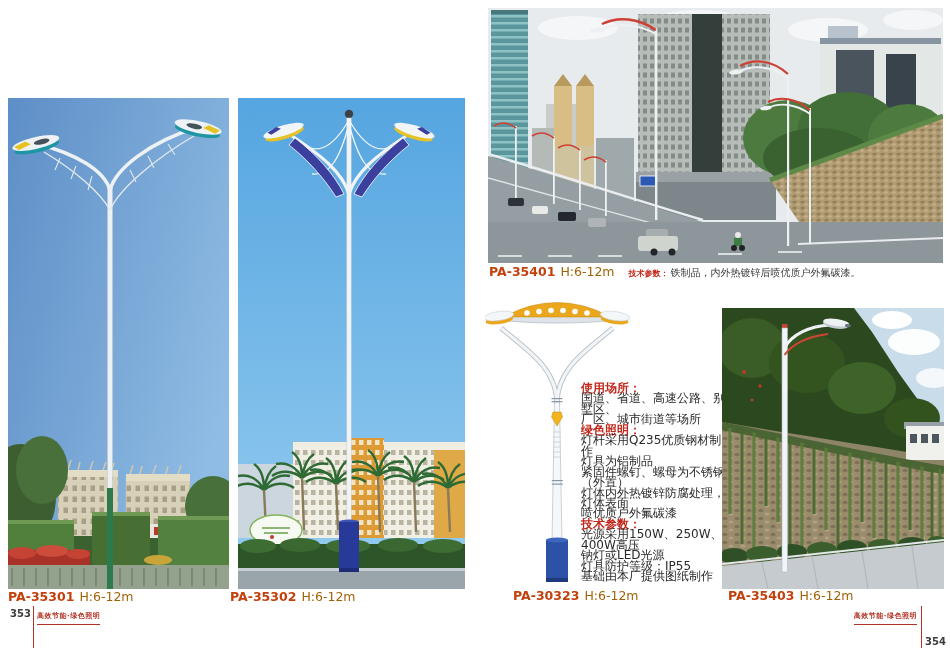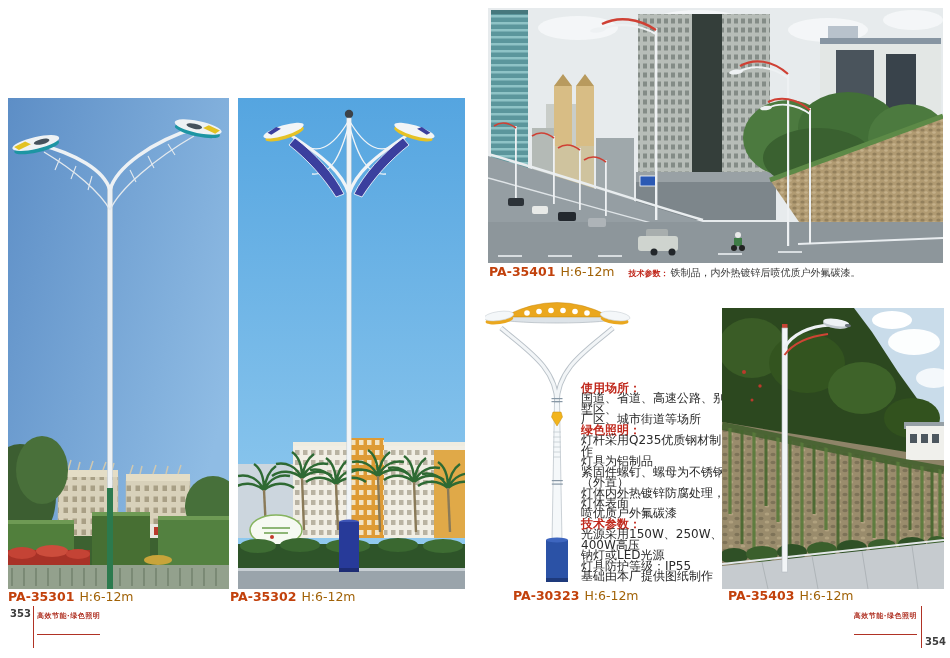--- a/index.html
+++ b/index.html
@@ -19,21 +19,21 @@
   .note-label{color:#c0281c;font-weight:bold;font-size:8px;margin-left:14px;}
   .note-text{color:#3a3a3a;font-size:10px;margin-left:2px;}
 
   .spec{position:absolute;left:581px;top:383px;width:145px;font-size:12px;
         line-height:10.45px;color:#2a2a2a;}
   .spec .hd{color:#c0281c;font-weight:bold;}
 
   .pagenum{position:absolute;font-size:10px;font-weight:600;color:#3c3c3c;}
   .vrule{position:absolute;width:1px;height:42px;background:#b03224;}
   .slogan{position:absolute;font-size:7px;font-weight:bold;color:#b03224;
-          letter-spacing:0.5px;border-bottom:1px solid #b03224;padding-bottom:13px;
+          letter-spacing:0.5px;border-bottom:1px solid #b03224;padding-bottom:3px;
           white-space:nowrap;}
 </style>
 </head>
 <body>
 
 <div class="sheet">
 
 
   <figure class="photo" style="left:8px;top:98px;width:221px;height:491px;margin:0;">
     <svg viewBox="0 0 221 491">

